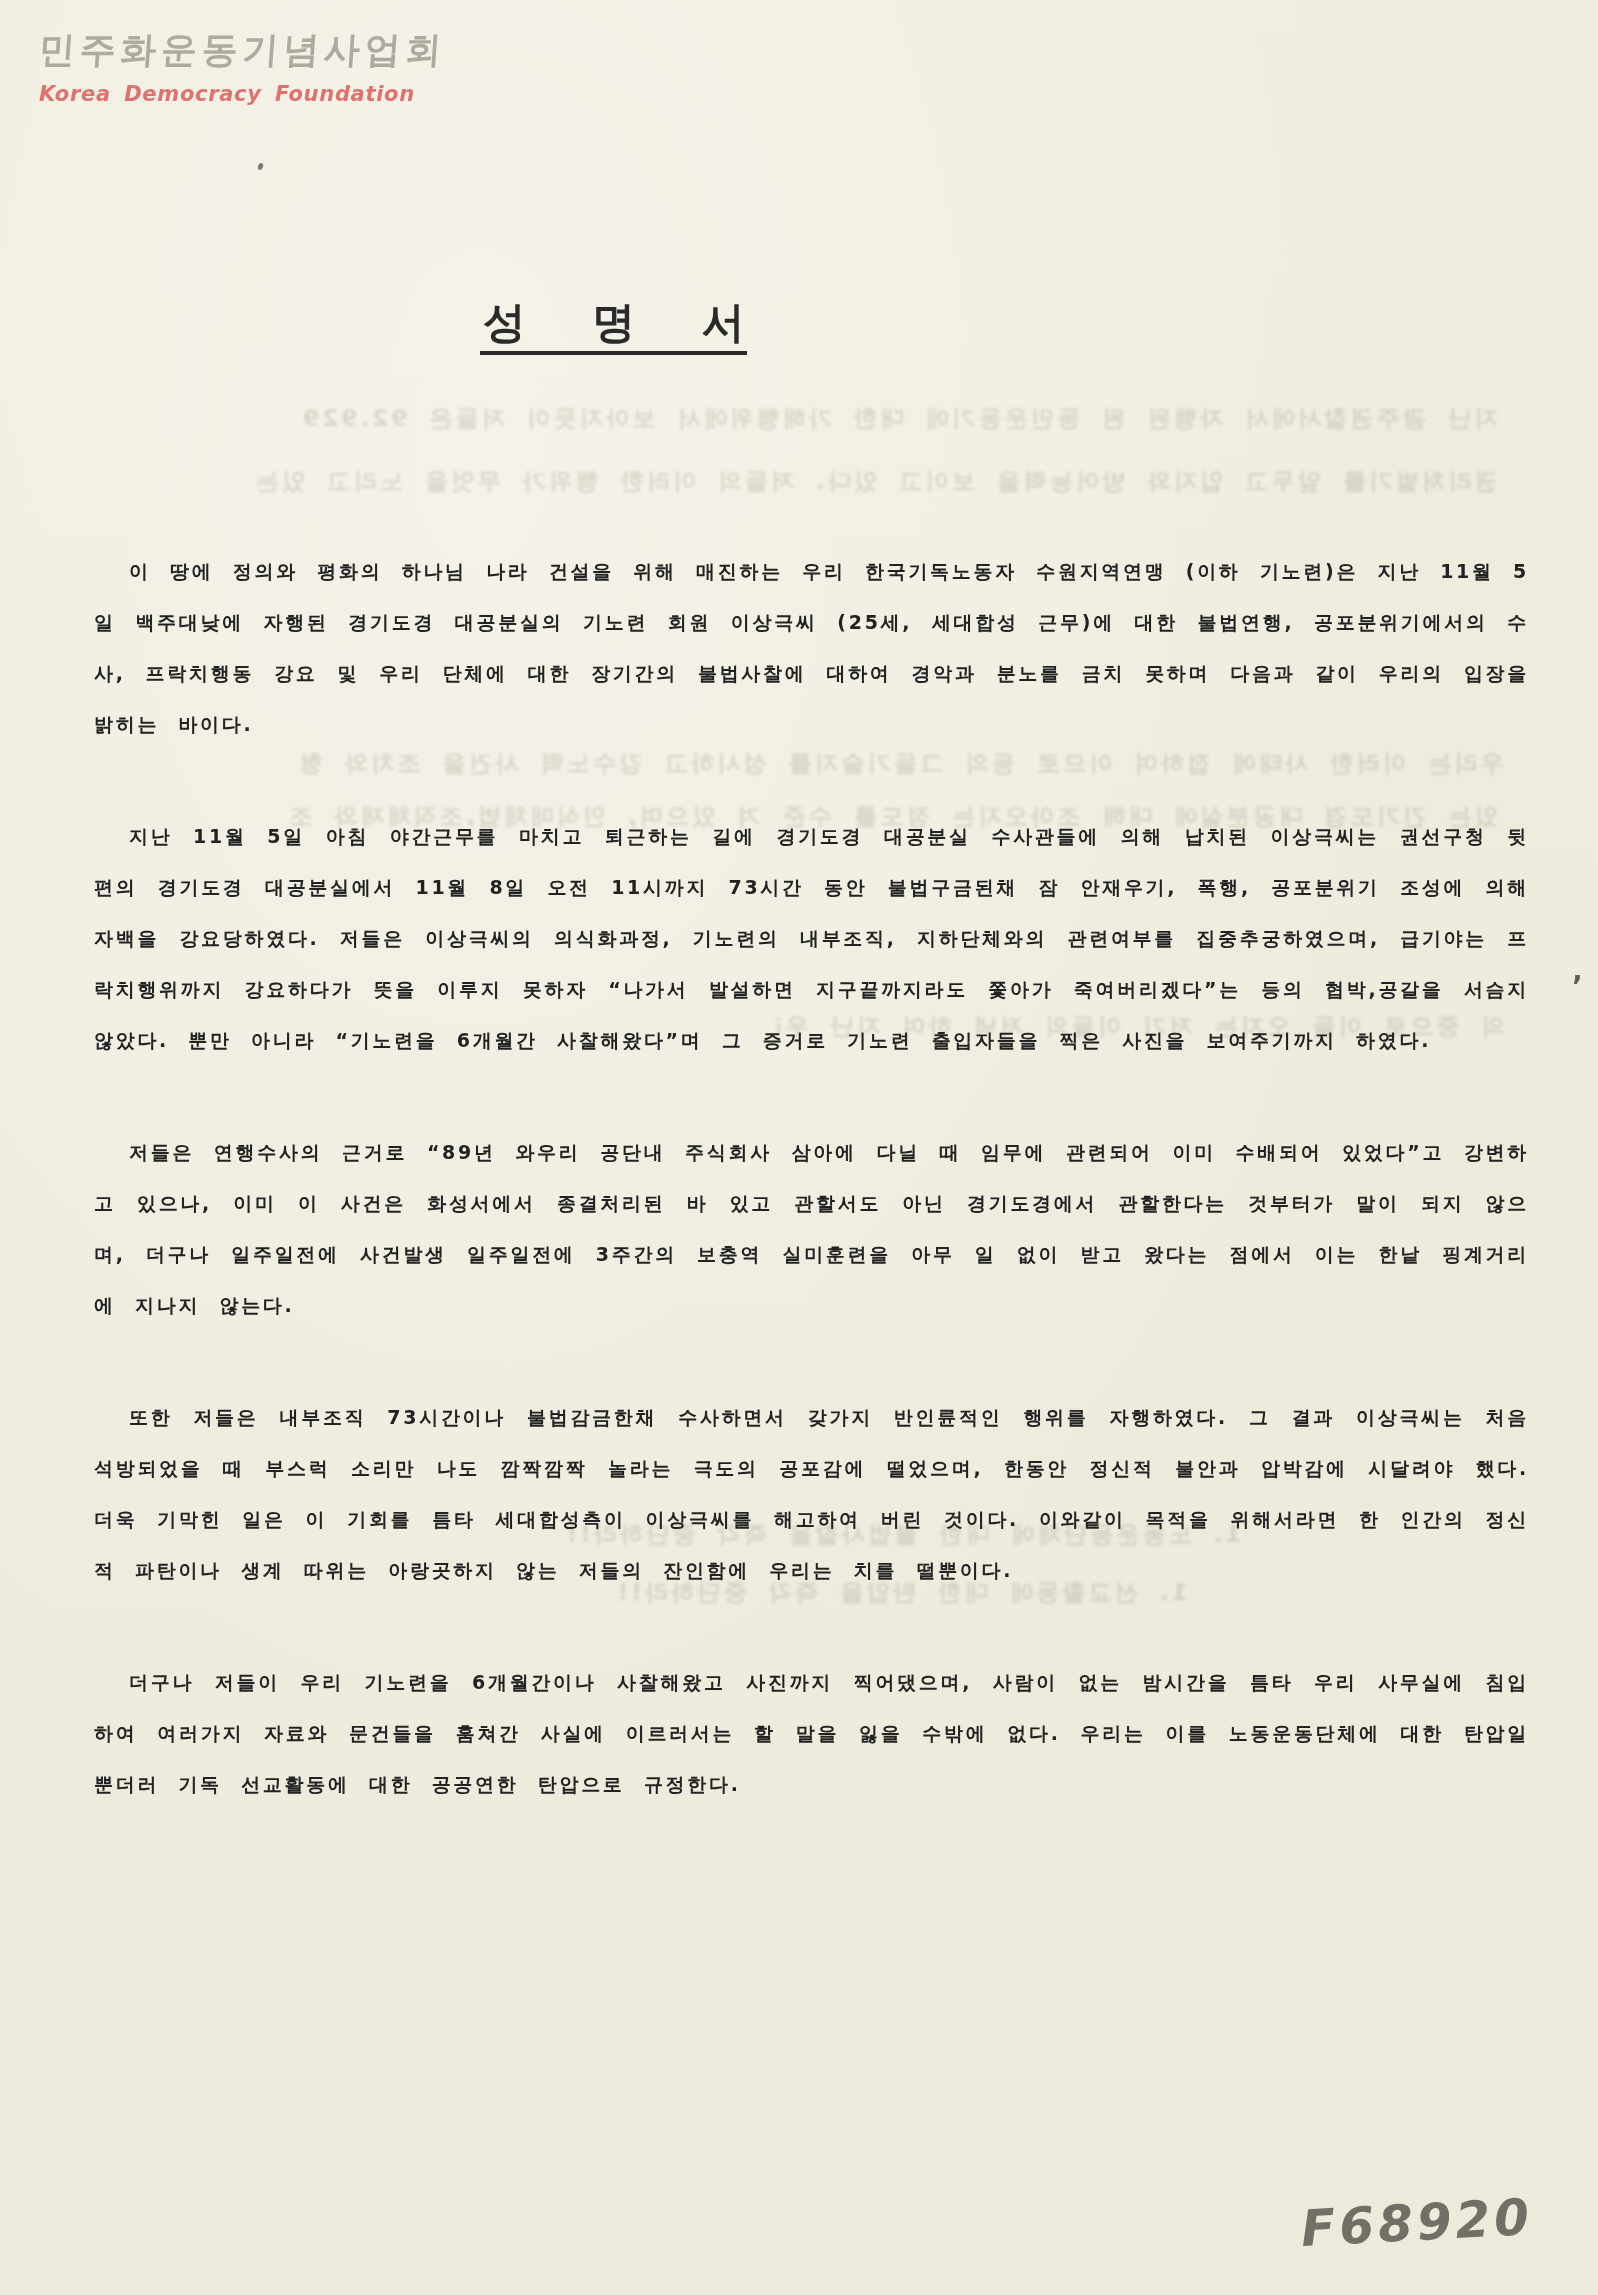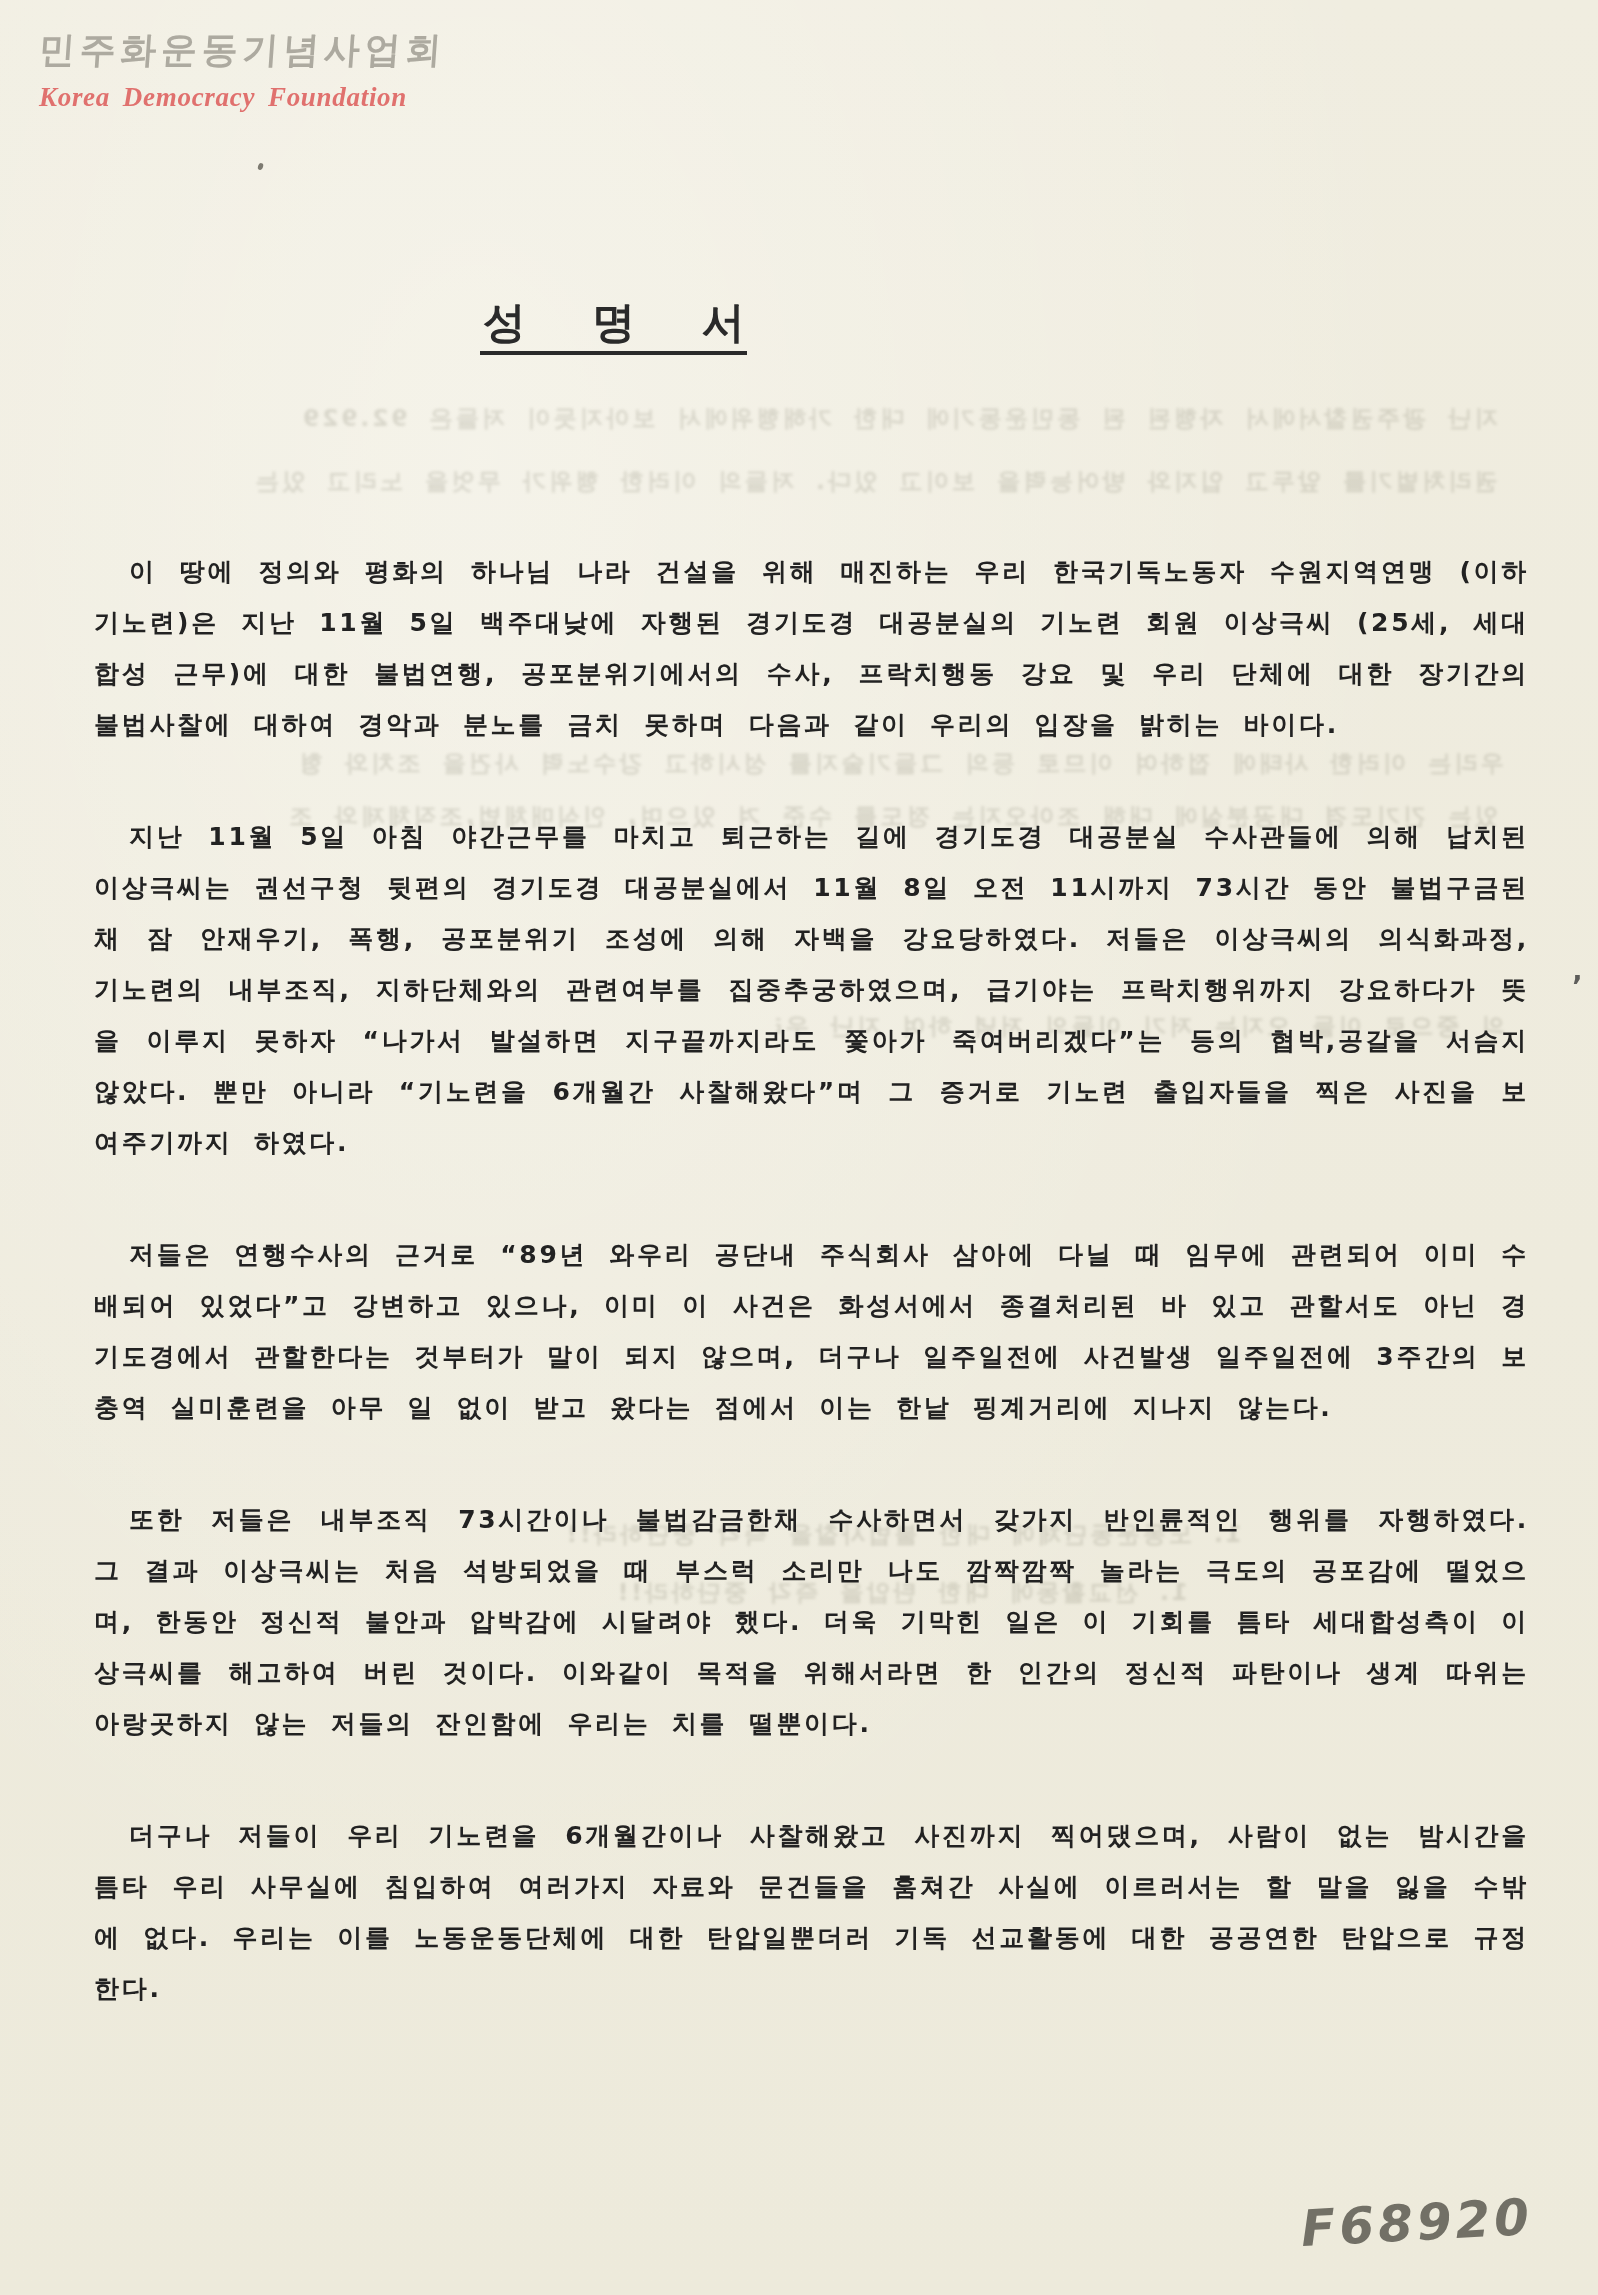--- a/index.html
+++ b/index.html
@@ -18,44 +18,43 @@
   }
   
   .logo{position:absolute;left:39px;top:26px;}
   .logo-kr{
     font-size:36px;font-weight:bold;letter-spacing:4.7px;
     color:#a6a399;opacity:.9;
     transform:skewX(-4deg);
   }
   .logo-en{
     margin-top:6.7px;
-    font-size:27px;font-weight:bold;font-style:italic;
+    font-size:21px;font-weight:bold;font-style:italic;
     letter-spacing:0.7px;word-spacing:5.4px;
     color:#e0716e;
-    font-family:Liberation Serif, serif;
   }
   
   .title{
     position:absolute;left:480px;top:301px;width:262px;
     border-bottom:4.7px solid #2a2a2a;
     padding:0 2.7px 6.7px 2.7px;
     display:flex;justify-content:space-between;
   }
   .title span{
     font-size:43px;font-weight:bold;color:#2a2a2a;
     line-height:1;
   }
   
   .doc-body{
     position:absolute;left:94px;top:546px;width:1435px;
     color:#222;
   }
   .para{
     margin:0 0 61px 0;
-    font-size:25px;font-weight:bold;
+    font-size:19px;font-weight:bold;
     line-height:51px;
     letter-spacing:2.7px;word-spacing:10px;
     text-align:justify;
     text-indent:35px;
   }
   .para .ul{
     text-decoration-thickness:2.7px;
     text-underline-offset:7.4px;
   }
   

